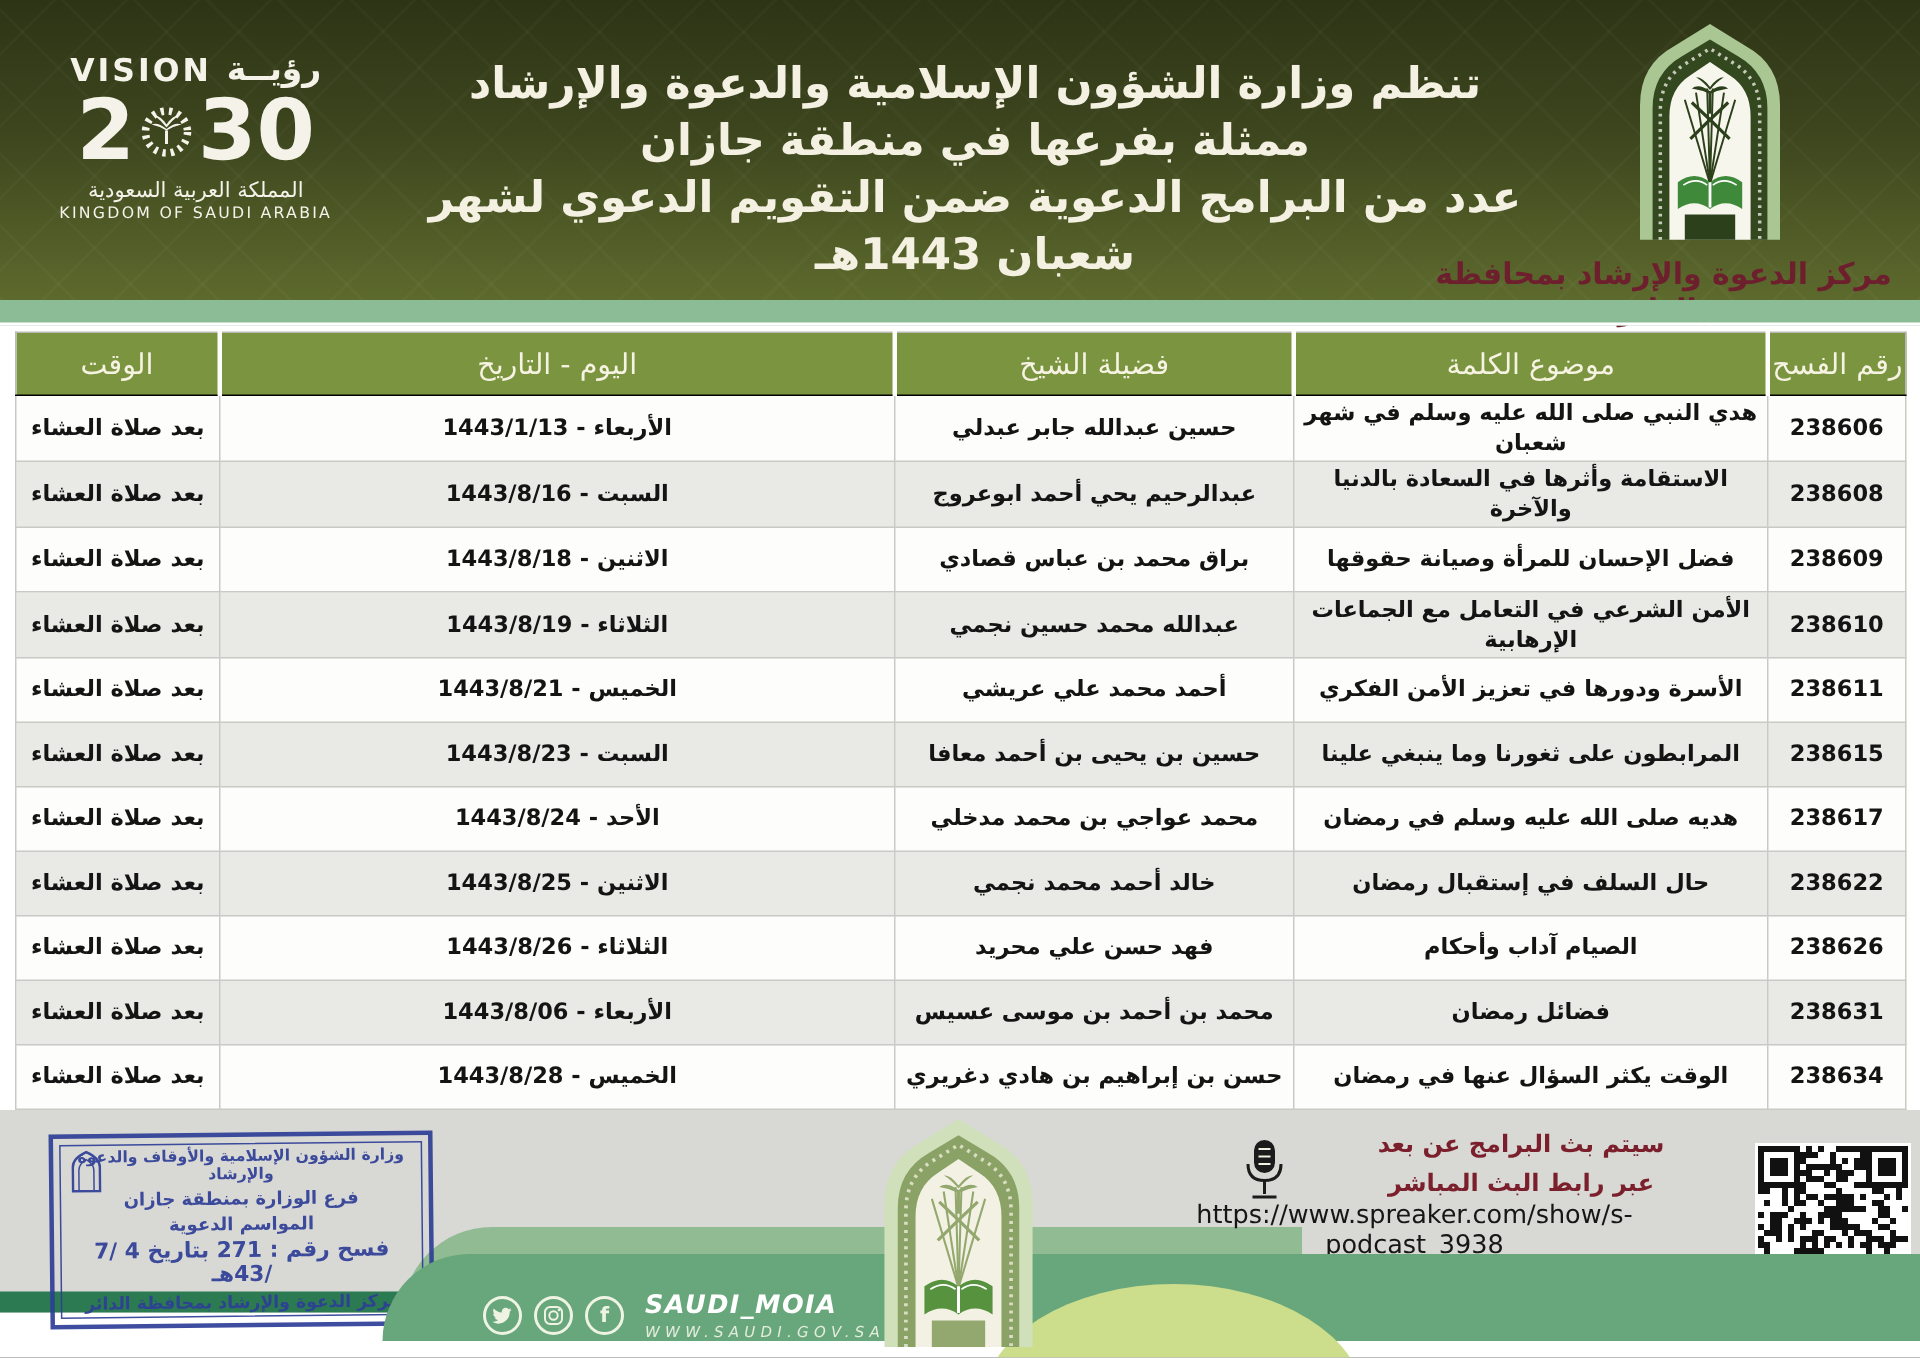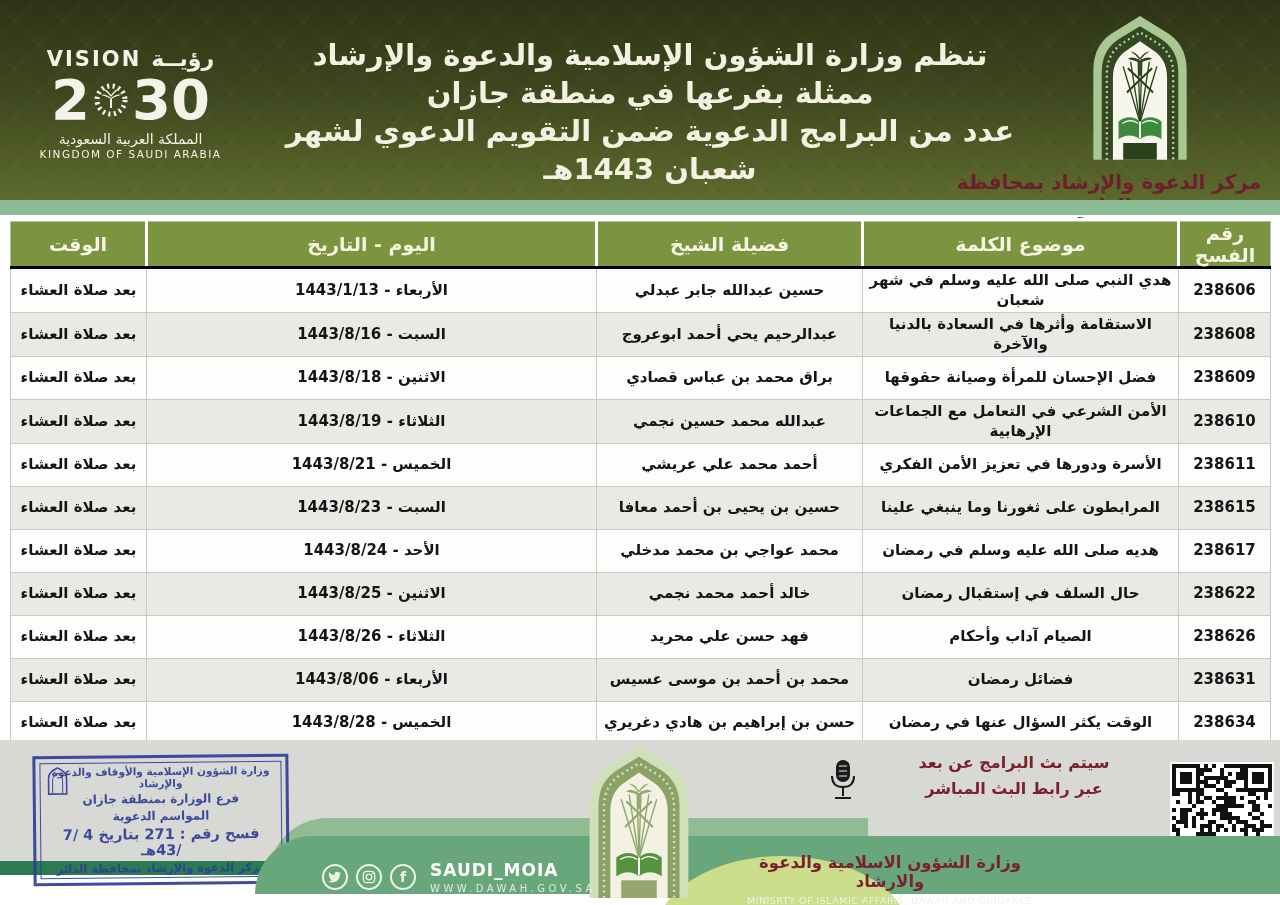--- a/index.html
+++ b/index.html
@@ -13,21 +13,21 @@
   
   .hdr {
     position:absolute; left:0; top:0; width:1280px; height:200px;
     background:
       repeating-linear-gradient(45deg, rgba(255,255,255,.025) 0 2px, transparent 2px 34px),
       repeating-linear-gradient(-45deg, rgba(255,255,255,.025) 0 2px, transparent 2px 34px),
       linear-gradient(180deg,#2d3416 0%, #3d461e 45%, #5d6a2d 100%);
   }
   .vision { position:absolute; left:28px; top:34px; width:205px; text-align:center; color:#f5f3e9; }
   .vision-top { display:flex; justify-content:center; align-items:center; gap:10px;
-    font-size:21px; letter-spacing:2px; font-weight:bold;margin-top:12px; }
+    font-size:21px; letter-spacing:2px; font-weight:bold; }
   .vision-top .ar { font-size:22px; letter-spacing:0; }
   .vision-year { display:flex; justify-content:center; align-items:center; gap:2px;
     font-size:56px; font-weight:bold; line-height:58px; }
   .vision-country-ar { font-size:14px; margin-top:2px; }
   .vision-country-en { font-size:10.5px; letter-spacing:1.5px; margin-top:1px; }
   .hdr-titles {
     position:absolute; left:235px; top:36px; width:830px; text-align:center;
     direction:rtl; color:#f4f1e2; font-weight:bold;
   }
   .hdr-titles div { font-size:29px; line-height:38px; }
@@ -37,22 +37,22 @@
     direction:rtl; color:#6e1f2d; font-size:20px; font-weight:bold;
   }
   .sep { position:absolute; left:0; top:200px; width:1280px; height:17px;
     background:#8cbc96; border-bottom:2px solid #ffffff; }
 
   
   .tablewrap { position:absolute; left:10px; top:221px; width:1260px; height:519px; }
   table.sched { width:100%; height:100%; border-collapse:collapse; direction:rtl;
     table-layout:fixed; border:1px solid #b9b9b6; }
   table.sched th {
-    background:#7b9440; color:#f6f3e2; font-size:19px; font-weight:bold;
-    height:42px; border-left:3px solid #fdfdfb; border-bottom:3px solid #000000;
+    background:#7b9440; color:#f6f3e2; font-size:19px; font-weight:normal;
+    height:42px; border-left:3px solid #fdfdfb; border-bottom:1px solid #000000;
   }
   table.sched th:last-child { border-left:none; }
   table.sched td {
     border:1px solid #c9c9c6; text-align:center; vertical-align:middle;
     color:#141414; font-size:15px; font-weight:bold; line-height:1.3; padding:2px 6px;
   }
   table.sched tbody tr { height:43px; }
   table.sched tbody tr:nth-child(odd)  td { background:#fdfdfb; }
   table.sched tbody tr:nth-child(even) td { background:#e9e9e6; }
   td.c-permit { font-weight:500; font-size:15px; }
@@ -80,21 +80,21 @@
   .stamp-l2, .stamp-l3 { font-size:12px; font-weight:bold; }
   .stamp-l4 { font-size:14.5px; font-weight:bold; }
   .stamp-l5 { font-size:11.5px; font-weight:bold; }
   .stamp-emblem { position:absolute; left:10px; top:7px; }
 
   .social { position:absolute; left:322px; top:120px; display:flex; align-items:center;
     gap:8px; z-index:6; }
   .s-ic { width:26px; height:26px; border:2px solid #eef3e4; border-radius:50%;
     display:flex; align-items:center; justify-content:center; color:#eef3e4;
     font-weight:bold; font-size:14px; }
-  .s-handle { margin-left:6px; color:#ffffff; text-align:left; }
+  .s-handle { margin-left:6px; color:#ffffff; text-align:left;font-style:italic; }
   .s-handle .h1 { font-size:17px; font-weight:bold; letter-spacing:1px; }
   .s-handle .h2 { font-size:10px; letter-spacing:3.5px; color:#e4ecdd; margin-top:3px; }
 
   .ministry-name { position:absolute; left:735px; top:113px; width:310px; text-align:center; z-index:6; }
   .ministry-ar { color:#7a2230; font-size:16.5px; font-weight:bold; direction:rtl; }
   .ministry-en { color:#f0f2e8; font-size:9.5px; letter-spacing:.5px; margin-top:4px; }
 
   .broadcast { position:absolute; right:116px; top:10px; width:300px; text-align:center;
     direction:rtl; color:#7a1f2b; font-weight:bold; font-size:16px; line-height:26px; z-index:2; }
   .mic { position:absolute; left:-36px; top:8px; }
@@ -317,39 +317,36 @@
       <span class="s-ic">
         <svg width="14" height="14" viewBox="0 0 16 16" fill="none" stroke="#eef3e4" stroke-width="1.5">
           <rect x="1.5" y="1.5" width="13" height="13" rx="4"></rect>
             <circle cx="8" cy="8" r="3.2"></circle>
             <circle cx="12.2" cy="3.8" r="1" fill="#eef3e4" stroke="none"></circle>
         </svg>
       </span>
       <span class="s-ic">f</span>
       <span class="s-handle">
         <div class="h1">SAUDI_MOIA</div>
-        <div class="h2">WWW.DAWAH.GOV.SA</div>
+        <div class="h2">WWW.SAUDI.GOV.SA</div>
       </span>
     </div>
 
-    <div class="ministry-name">
-      <div class="ministry-ar">وزارة الشؤون الاسلامية والدعوة والارشاد</div>
-      <div class="ministry-en">MINISRTY OF ISLAMIC AFFAIRS, DAWAH AND GUIDANCE</div>
-    </div>
 
     <div class="broadcast">
       <svg class="mic" width="30" height="44" viewBox="0 0 30 44" fill="none" stroke="#1b1b1b" stroke-width="2">
         <rect x="9" y="3" width="12" height="20" rx="6" fill="#1b1b1b"></rect>
         <path d="M4,18 q0,11 11,11 q11,0 11,-11"></path>
         <path d="M15,29 V38 M7,40 H23"></path>
         <path d="M11,8 H19 M11,13 H19 M11,18 H19" stroke="#eef3e4" stroke-width="1.2"></path>
       </svg>
       <div>سيتم بث البرامج عن بعد</div>
       <div>عبر رابط البث المباشر</div>
     </div>
+    <a class="url" href="#">https://www.spreaker.com/show/s-podcast_3938</a>
 
     <div class="qr" id="qr"><svg width="100" height="100" viewBox="0 0 100 100" xmlns="http://www.w3.org/2000/svg">
           <rect width="100" height="100" fill="#fff"></rect>
           <rect x="32" y="0" width="4" height="4" fill="#111"></rect>
           <rect x="40" y="0" width="4" height="4" fill="#111"></rect>
           <rect x="52" y="0" width="4" height="4" fill="#111"></rect>
           <rect x="56" y="0" width="4" height="4" fill="#111"></rect>
           <rect x="60" y="0" width="4" height="4" fill="#111"></rect>
           <rect x="64" y="0" width="4" height="4" fill="#111"></rect>
           <rect x="68" y="0" width="4" height="4" fill="#111"></rect>

